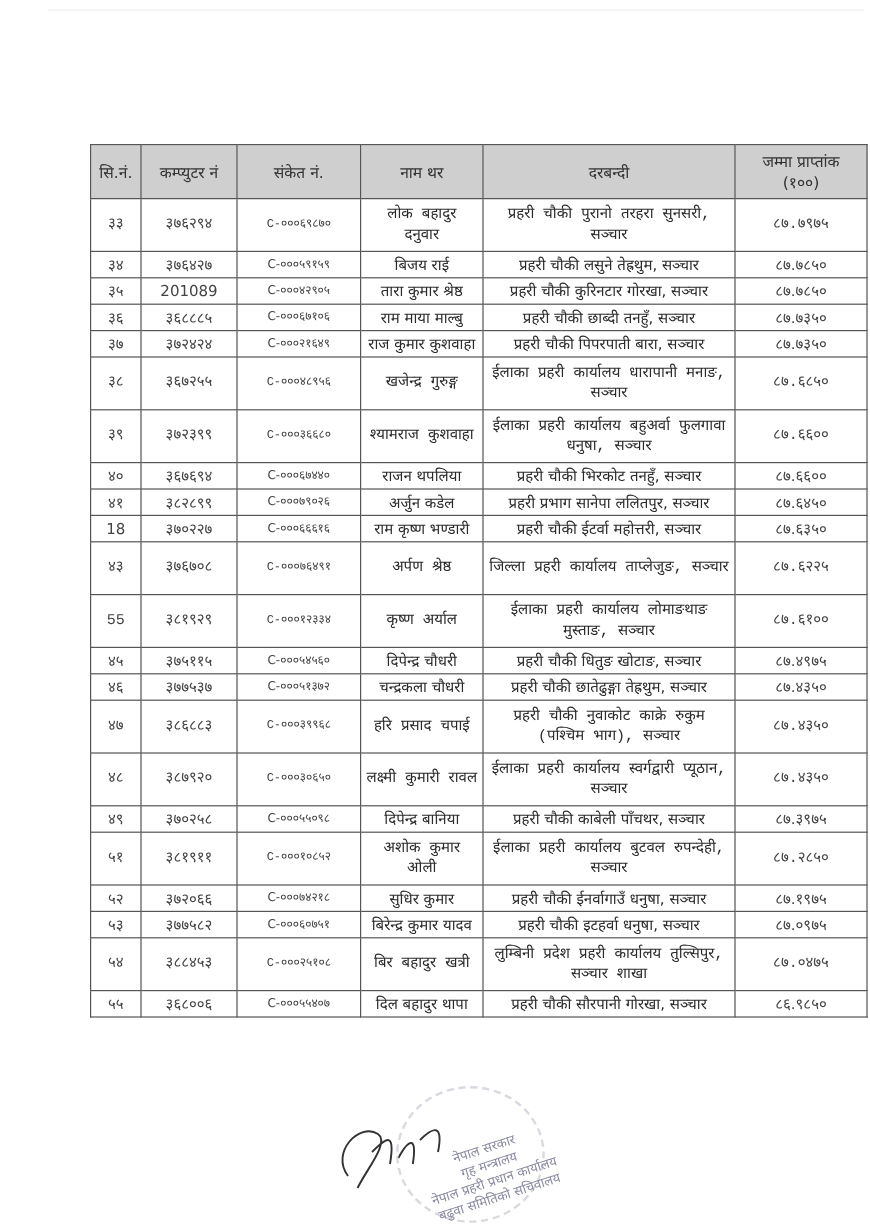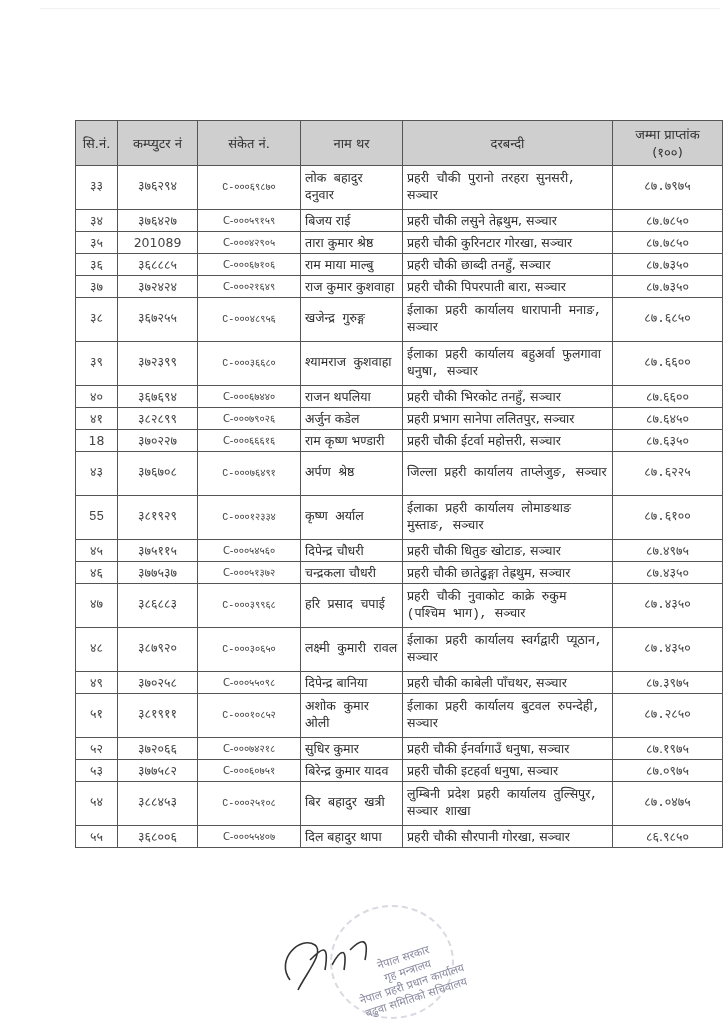--- a/index.html
+++ b/index.html
@@ -19,21 +19,21 @@
     border: 1px solid #555;
     padding: 0 4px;
   }
   table.results th {
     background: #cfcfcf; font-weight: normal; height: 44px; font-size: 13px; color: #333;
   }
   table.results td { height: 21px; line-height: 17px; }
   table.results tr.tall td { height: 43px; font-family: Liberation Mono, monospace; }
   td.c-sn, td.c-comp, td.c-code, td.c-score { text-align: center; color: #444; }
   td.c-code { font-size: 10px; }
-  td.c-name, td.c-post { text-align: left; }
+  td.c-name, td.c-post { text-align: center; }
   col.sn { width: 42px; } col.comp { width: 80px; } col.code { width: 103px; }
   col.name { width: 102px; } col.post { width: 210px; } col.score { width: 110px; }
   .stamp {
     position: absolute; left: 330px; top: 905px; width: 120px; height: 110px;
     border-radius: 50%; border: 2px dashed #c9c9d6; opacity: 0.7;
   }
   .stamp-text {
     position: absolute; left: 345px; top: 950px; width: 130px; font-size: 11px; color: #8a8aa0;
     transform: rotate(-18deg); line-height: 14px; text-align: center;
   }

